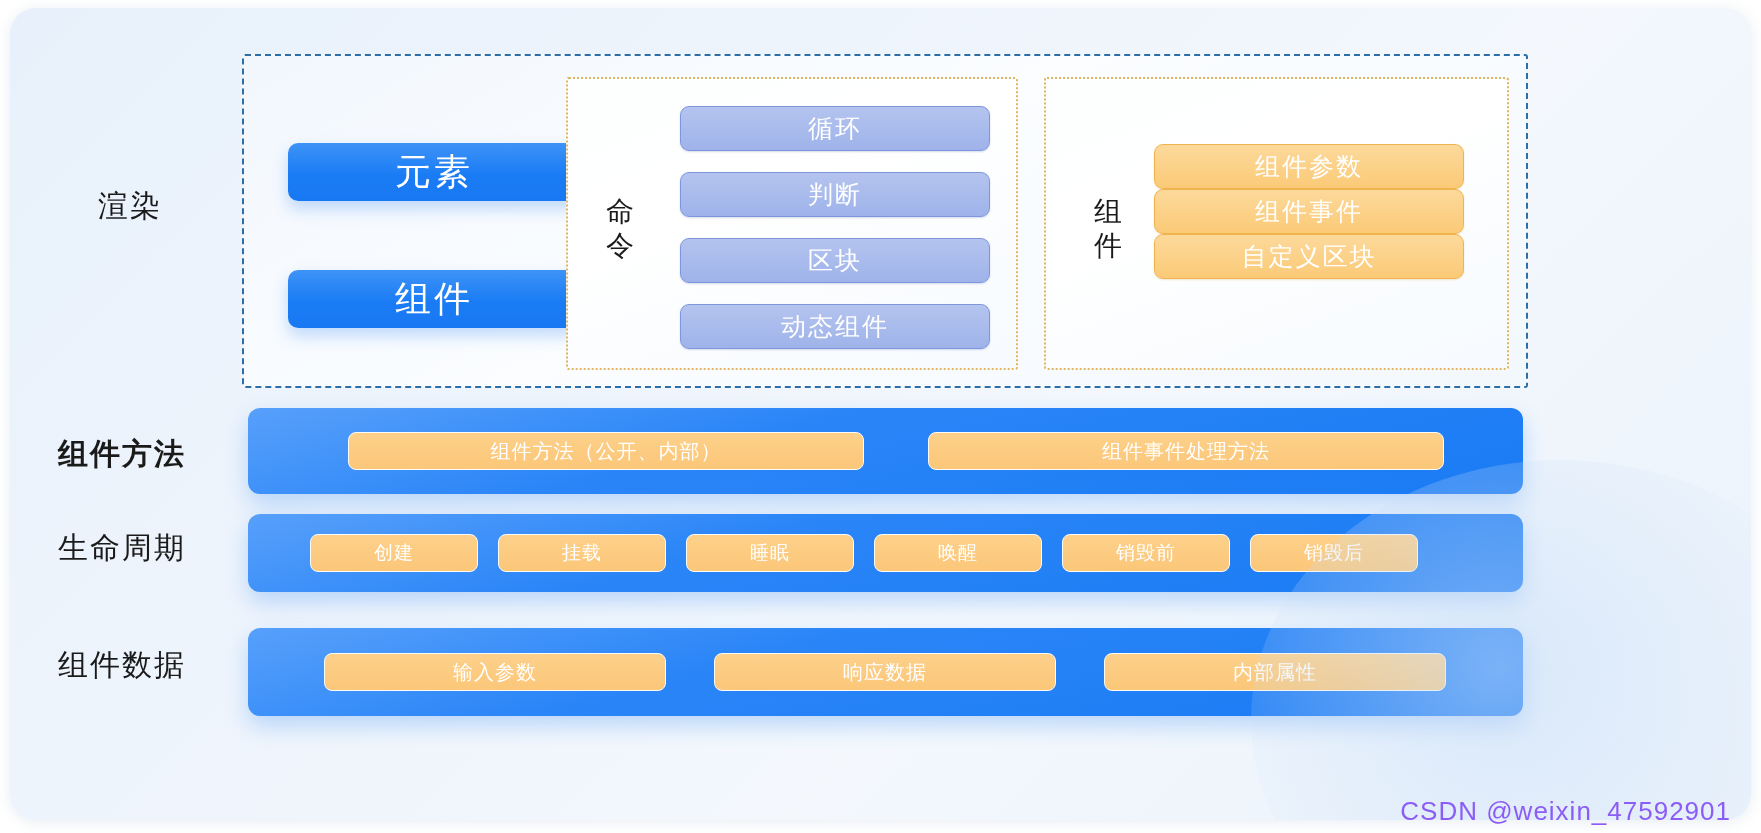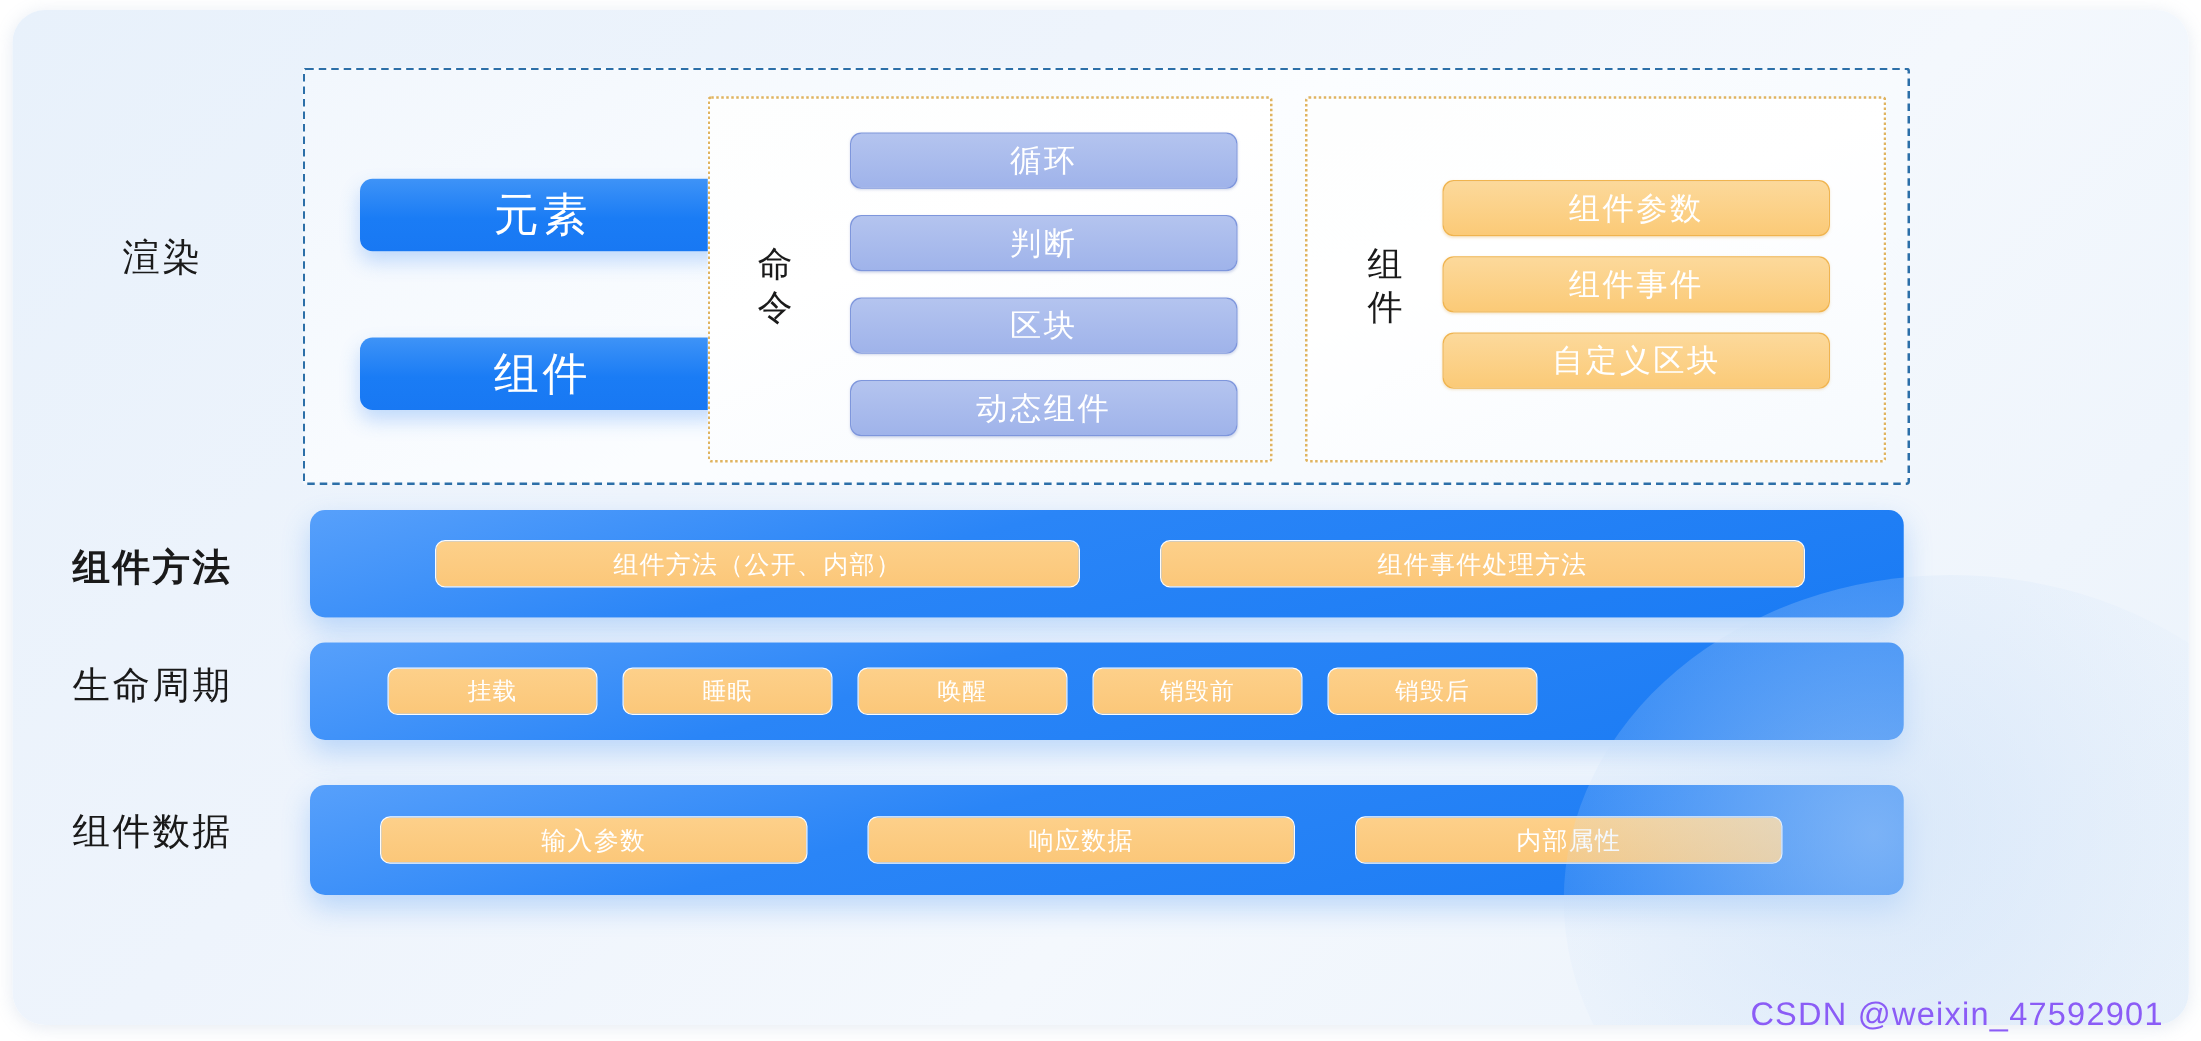--- a/index.html
+++ b/index.html
@@ -88,21 +88,21 @@
     color:#1a1a1a;
     width:34px;
     line-height:34px;
     letter-spacing:0;
   }
   #group-command .group-title{left:38px;top:116px;}
   #group-component .group-title{left:48px;top:116px;}
 
   .chip-col{position:absolute;display:flex;flex-direction:column;}
   #cmd-chips{left:112px;top:27px;gap:21px;}
-  #comp-chips{left:108px;top:65px;gap:16px;}
+  #comp-chips{left:108px;top:65px;gap:0;}
 
   .chip-purple{
     width:310px;height:45px;
     border-radius:9px;
     border:1px solid #7e96dc;
     background:linear-gradient(180deg,#b4c4ef 0%,#9fb3ea 100%);
     color:#ffffff;
     font-size:25px;
     display:flex;align-items:center;justify-content:center;
     letter-spacing:2px;
@@ -128,21 +128,21 @@
     left:238px;
     width:1275px;
     border-radius:12px;
     background:linear-gradient(165deg,#57a0fb 0%,#2a85f7 38%,#1a7bf4 100%);
     box-shadow:0 10px 22px rgba(70,150,245,0.32);
     display:flex;align-items:center;
     box-sizing:border-box;
   }
   #bar-methods{top:400px;height:86px;justify-content:flex-start;padding:0 0 0 100px;gap:64px;}
   #bar-lifecycle{top:506px;height:78px;justify-content:flex-start;padding:0 0 0 62px;gap:20px;}
-  #bar-data{top:620px;height:88px;justify-content:flex-start;padding:0 0 0 56px;gap:48px;}
+  #bar-data{top:620px;height:88px;justify-content:flex-start;padding:0 0 0 76px;gap:48px;}
 
   .chip-bar{
     border:1px solid #fbfbfb;
     border-radius:8px;
     background:linear-gradient(180deg,#fdd08a 0%,#fbc779 100%);
     color:#ffffff;
     display:flex;align-items:center;justify-content:center;
     box-sizing:border-box;
     font-size:19px;
     letter-spacing:1px;
@@ -198,20 +198,21 @@
         </div>
       </div>
     </div>
 
     <div class="bar" id="bar-methods">
       <div class="chip-bar">组件方法（公开、内部）</div>
       <div class="chip-bar">组件事件处理方法</div>
     </div>
 
     <div class="bar" id="bar-lifecycle">
+      <div class="chip-bar">创建</div>
       <div class="chip-bar">挂载</div>
       <div class="chip-bar">睡眠</div>
       <div class="chip-bar">唤醒</div>
       <div class="chip-bar">销毁前</div>
       <div class="chip-bar">销毁后</div>
     </div>
 
     <div class="bar" id="bar-data">
       <div class="chip-bar">输入参数</div>
       <div class="chip-bar">响应数据</div>

